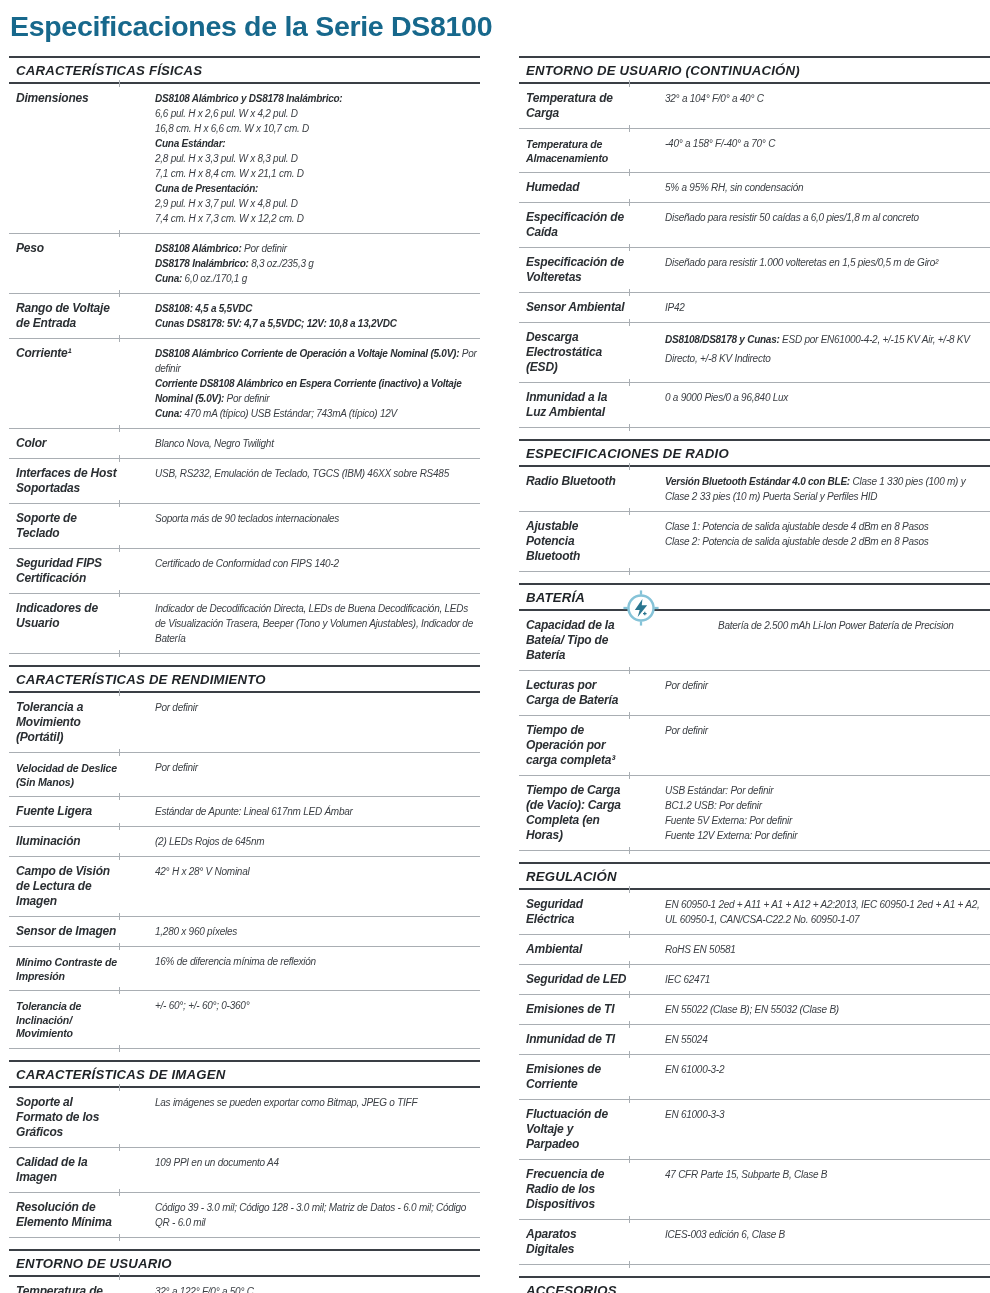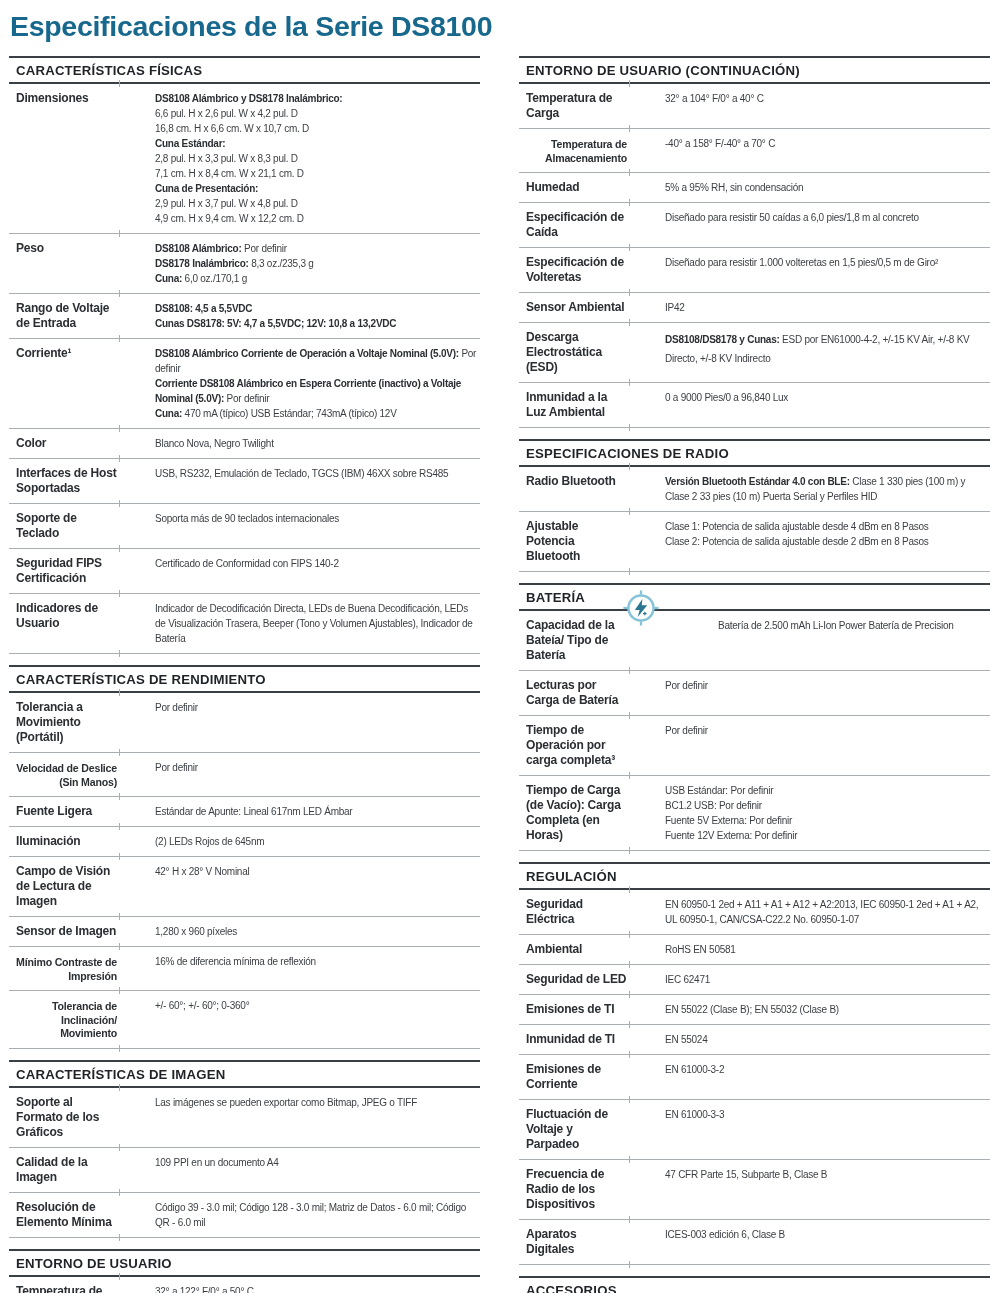--- a/index.html
+++ b/index.html
@@ -8,21 +8,21 @@
     width: 990px; height: 1293px; background: #ffffff; overflow: hidden;
     font-family: "Liberation Sans", sans-serif; color: #3b3f44;
   }
   .page { padding: 4px 9px 0 9px; }
   h1.page-title {
     font-size: 28.5px; font-weight: bold; color: #17688c;
     margin: 6px 0 13px 1px; letter-spacing: -0.3px;
   }
   .cols { display: flex; gap: 39px; align-items: flex-start; }
   .col { width: 471px; flex: none; }
-  .sec { margin-top: 11px; position: relative; }
+  .sec { margin-top: 11px; position: relative; font-style: italic; }
   .sec:first-child { margin-top: 0; }
   .sec-h {
     position: relative;
     border-top: 2px solid #3a3f45; border-bottom: 2px solid #3a3f45;
     font-weight: bold; font-size: 13.2px; color: #1f2327;
     padding: 5px 0 4px 7px; letter-spacing: 0.2px;
   }
   .row {
     position: relative; display: flex;
     border-bottom: 1px solid #a9aeb3;
@@ -33,21 +33,21 @@
     content: ""; position: absolute; left: 110px; width: 1px; height: 7px;
     background: #a9aeb3;
   }
   .row::after  { bottom: -4px; }
   .row.row-first::before { top: -4px; }
   .lab {
     width: 106px; flex: none; font-weight: bold; font-size: 12px;
     line-height: 15px; color: #2b2f33; padding-right: 5px;
     letter-spacing: -0.2px;
   }
-  .lab.small { font-size: 10.6px; line-height: 13.5px; padding-top: 2px; text-align: right; }
+  .lab.small { font-size: 10.6px; line-height: 13.5px; padding-top: 2px; }
   .val {
     flex: 1; font-size: 10px; line-height: 15px; padding-left: 9px;
     letter-spacing: -0.25px; color: #3b3f44;
   }
   .val.indent { padding-left: 62px; }
   .val.loose .vline { line-height: 19px; }
   .val .b { font-weight: bold; color: #2b2f33; }
   .vline { min-height: 15px; }
   .bat-icon {
     position: absolute; left: 103px; top: 6px; width: 38px; height: 38px;
@@ -67,21 +67,21 @@
             <div class="lab">Dimensiones</div>
             <div class="val">
               <div class="vline"><span class="b">DS8108 Alámbrico y DS8178 Inalámbrico:</span></div>
               <div class="vline"><span>6,6 pul. H x 2,6 pul. W x 4,2 pul. D</span></div>
               <div class="vline"><span>16,8 cm. H x 6,6 cm. W x 10,7 cm. D</span></div>
               <div class="vline"><span class="b">Cuna Estándar:</span></div>
               <div class="vline"><span>2,8 pul. H x 3,3 pul. W x 8,3 pul. D</span></div>
               <div class="vline"><span>7,1 cm. H x 8,4 cm. W x 21,1 cm. D</span></div>
               <div class="vline"><span class="b">Cuna de Presentación:</span></div>
               <div class="vline"><span>2,9 pul. H x 3,7 pul. W x 4,8 pul. D</span></div>
-              <div class="vline"><span>4,9 cm. H x 9,4 cm. W x 12,2 cm. D</span></div>
+              <div class="vline"><span>7,4 cm. H x 7,3 cm. W x 12,2 cm. D</span></div>
             </div>
           </div>
           <div class="row">
             <div class="lab">Peso</div>
             <div class="val">
               <div class="vline"><span class="b">DS8108 Alámbrico: </span><span>Por definir</span></div>
               <div class="vline"><span class="b">DS8178 Inalámbrico: </span><span>8,3 oz./235,3 g</span></div>
               <div class="vline"><span class="b">Cuna: </span><span>6,0 oz./170,1 g</span></div>
             </div>
           </div>

